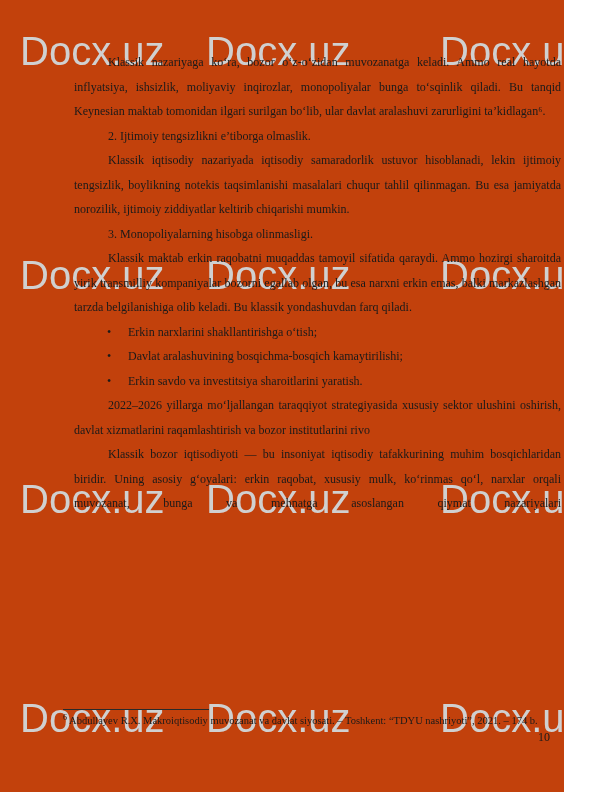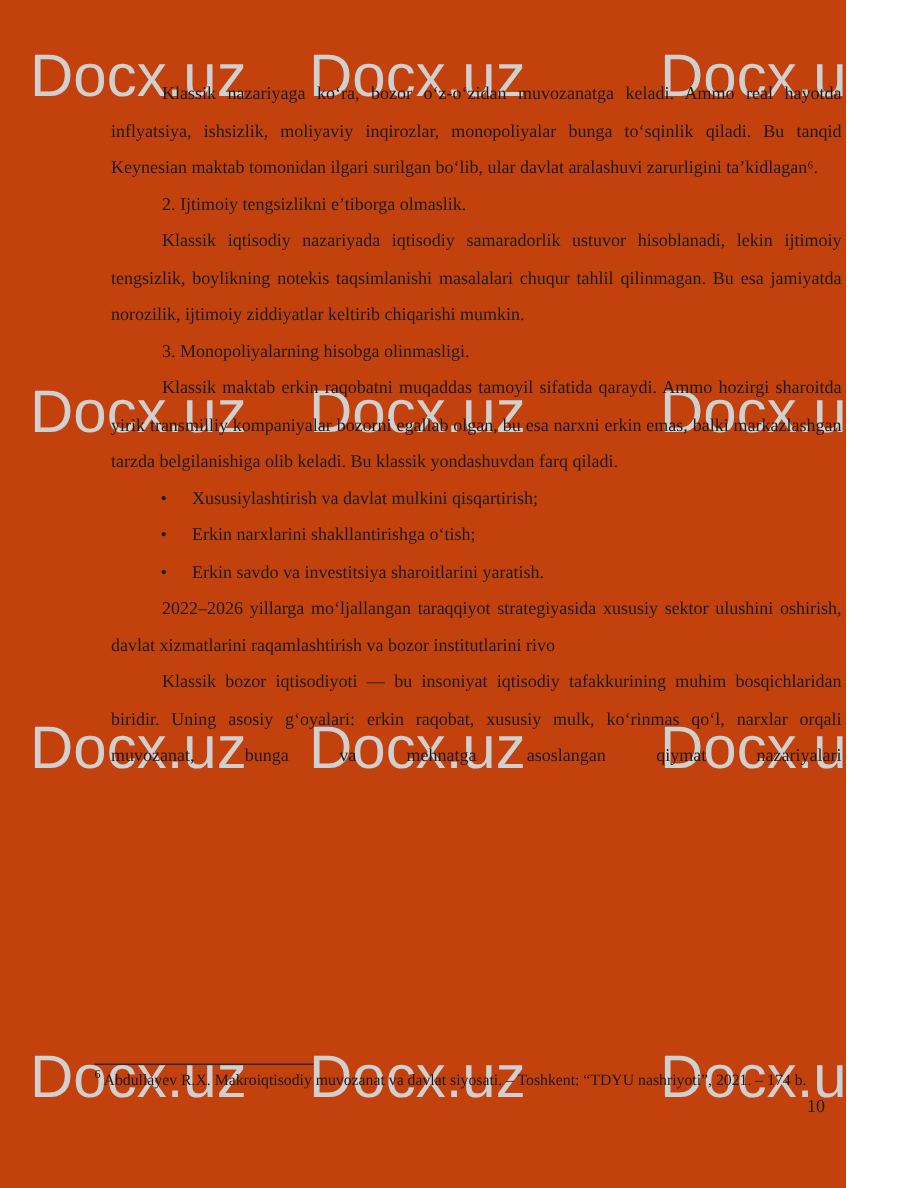--- a/index.html
+++ b/index.html
@@ -59,22 +59,22 @@
     <span class="wm" style="top:698px;left:440px">Docx.uz</span>
   </div>
 
   <div class="body-text">
     <p class="para">Klassik nazariyaga ko‘ra, bozor o‘z-o‘zidan muvozanatga keladi. Ammo real hayotda inflyatsiya, ishsizlik, moliyaviy inqirozlar, monopoliyalar bunga to‘sqinlik qiladi. Bu tanqid Keynesian maktab tomonidan ilgari surilgan bo‘lib, ular davlat aralashuvi zarurligini ta’kidlagan⁶.</p>
     <p class="para">2. Ijtimoiy tengsizlikni e’tiborga olmaslik.</p>
     <p class="para">Klassik iqtisodiy nazariyada iqtisodiy samaradorlik ustuvor hisoblanadi, lekin ijtimoiy tengsizlik, boylikning notekis taqsimlanishi masalalari chuqur tahlil qilinmagan. Bu esa jamiyatda norozilik, ijtimoiy ziddiyatlar keltirib chiqarishi mumkin.</p>
     <p class="para">3. Monopoliyalarning hisobga olinmasligi.</p>
     <p class="para">Klassik maktab erkin raqobatni muqaddas tamoyil sifatida qaraydi. Ammo hozirgi sharoitda yirik transmilliy kompaniyalar bozorni egallab olgan, bu esa narxni erkin emas, balki markazlashgan tarzda belgilanishiga olib keladi. Bu klassik yondashuvdan farq qiladi.</p>
     <ul class="bullets">
-      <li>Xususiylashtirish va davlat mulkini qisqartirish;</li>
       <li>Erkin narxlarini shakllantirishga o‘tish;</li>
+      <li>Davlat aralashuvining bosqichma-bosqich kamaytirilishi;</li>
       <li>Erkin savdo va investitsiya sharoitlarini yaratish.</li>
     </ul>
     <p class="para">2022–2026 yillarga mo‘ljallangan taraqqiyot strategiyasida xususiy sektor ulushini oshirish, davlat xizmatlarini raqamlashtirish va bozor institutlarini rivo</p>
     <p class="para justify-last">Klassik bozor iqtisodiyoti — bu insoniyat iqtisodiy tafakkurining muhim bosqichlaridan biridir. Uning asosiy g‘oyalari: erkin raqobat, xususiy mulk, ko‘rinmas qo‘l, narxlar orqali muvozanat, bunga va mehnatga asoslangan qiymat nazariyalari</p>
   </div>
 
   <div class="footnote">
     <div class="fn-rule"></div>
     <div class="fn-text"><sup>6</sup> <span>Abdullayev R.X. Makroiqtisodiy muvozanat va davlat siyosati. – Toshkent: “TDYU nashriyoti”, 2021. – 174 b.</span></div>
     <div class="fn-page">10</div>

